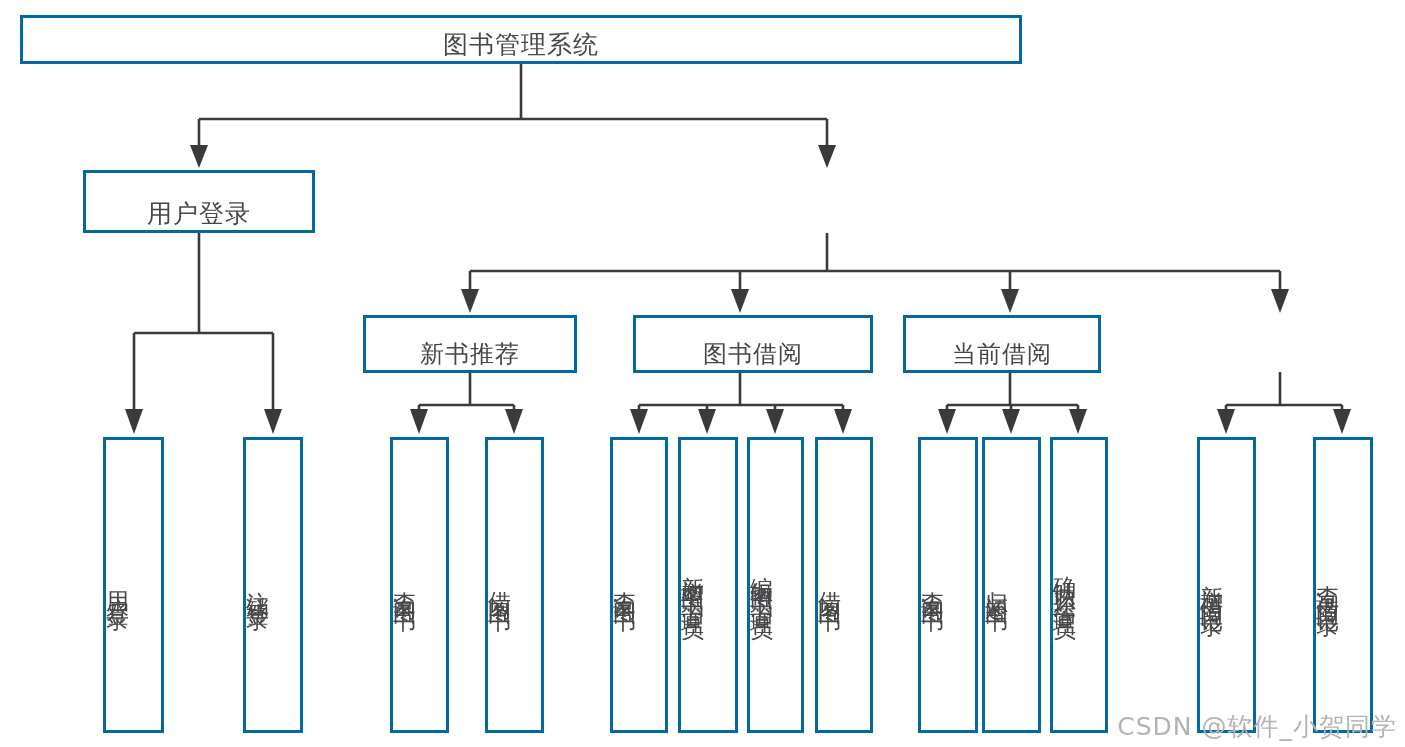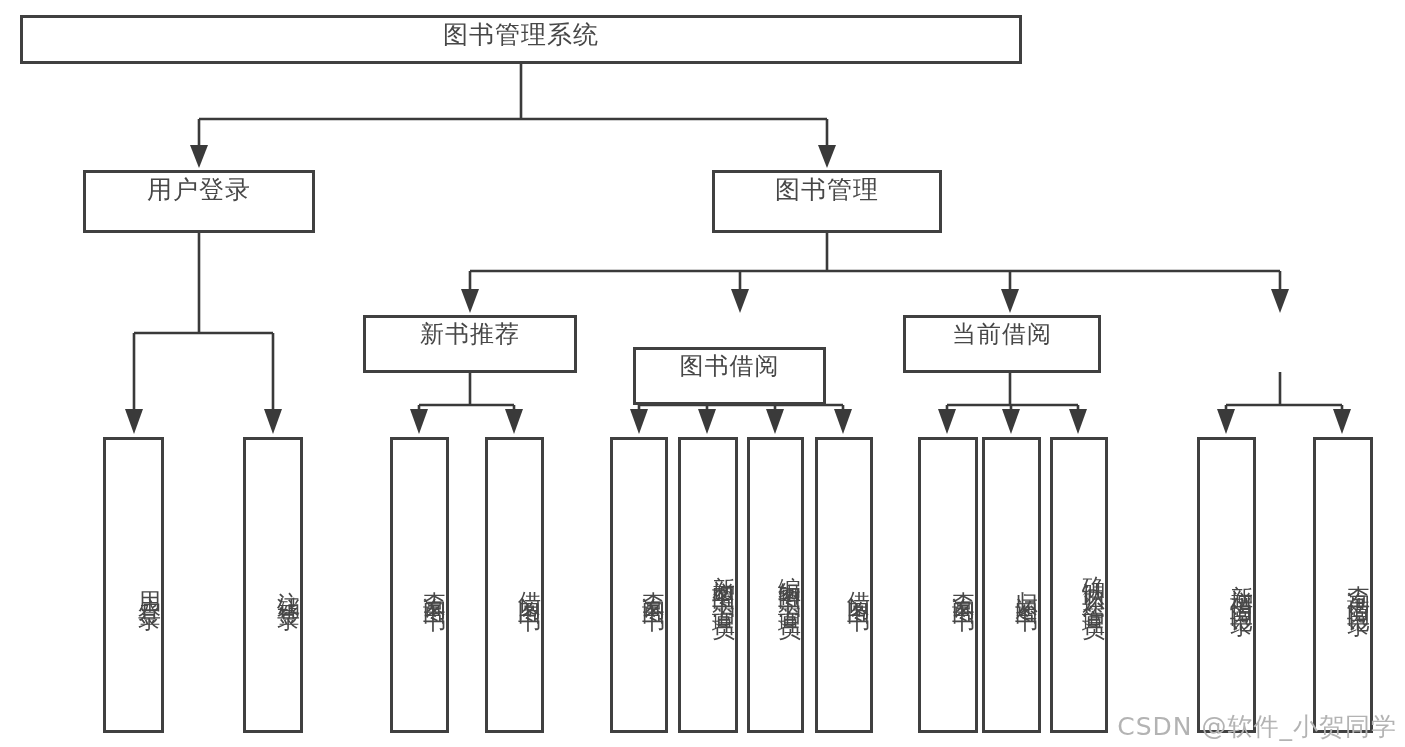--- a/index.html
+++ b/index.html
@@ -20,24 +20,24 @@
     position: absolute;
     left: 0;
     top: 0;
     width: 1405px;
     height: 747px;
     z-index: 1;
   }
   .node {
     position: absolute;
     box-sizing: border-box;
-    border: 3px solid #404040;
+    border: 3px solid #0369a1;
     background: #ffffff;
     display: flex;
-    align-items: flex-start;
+    align-items: flex-end;
     justify-content: center;
     z-index: 2;
     color: #474747;
   }
   .hnode {
     font-size: 25px;
     letter-spacing: 1px;
     white-space: nowrap;
   }
   .root-node {
@@ -62,21 +62,21 @@
     letter-spacing: 1px;
     color: #b3b3b3;
     z-index: 3;
     white-space: nowrap;
   }
   
   .n-user-login   { left: 83px;  width: 232px; }
   .n-book-mgmt    { left: 712px; width: 230px; }
   
   .n-new-book     { left: 363px;  width: 214px; }
-  .n-book-borrow  { left: 633px;  width: 193px; margin-top: 32px; }
+  .n-book-borrow  { left: 633px;  width: 240px; }
   .n-cur-borrow   { left: 903px;  width: 198px; }
   .n-borrow-rec   { left: 1173px; width: 214px; }
   
   .p-a1 { left: 103px;  width: 61px; }
   .p-a2 { left: 243px;  width: 60px; }
   .p-b1 { left: 390px;  width: 59px; }
   .p-b2 { left: 485px;  width: 59px; }
   .p-c1 { left: 610px;  width: 58px; }
   .p-c2 { left: 678px;  width: 60px; }
   .p-c3 { left: 747px;  width: 57px; }
@@ -139,23 +139,20 @@
     </g>
   </svg>
 
   <div class="node hnode root-node">
     <span>图书管理系统</span>
   </div>
 
   <div class="node hnode l2 n-user-login">
     <span>用户登录</span>
   </div>
-  <div class="node hnode l2 n-book-mgmt">
-    <span>图书管理</span>
-  </div>
 
   <div class="node hnode l3 n-new-book">
     <span>新书推荐</span>
   </div>
   <div class="node hnode l3 n-book-borrow">
     <span>图书借阅</span>
   </div>
   <div class="node hnode l3 n-cur-borrow">
     <span>当前借阅</span>
   </div>

